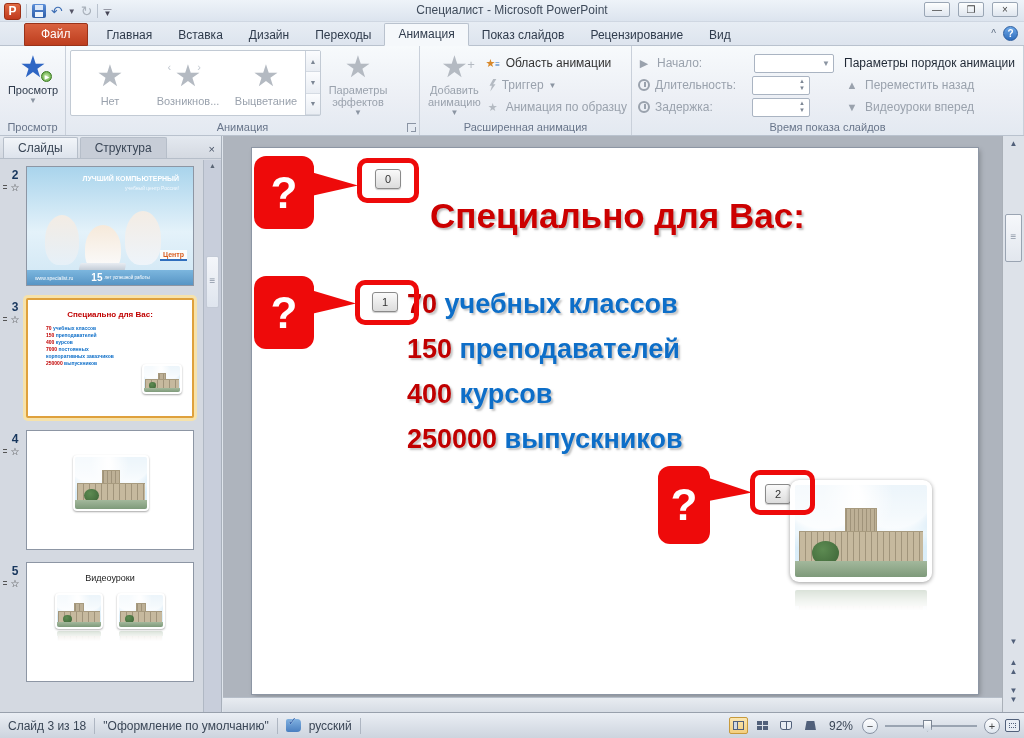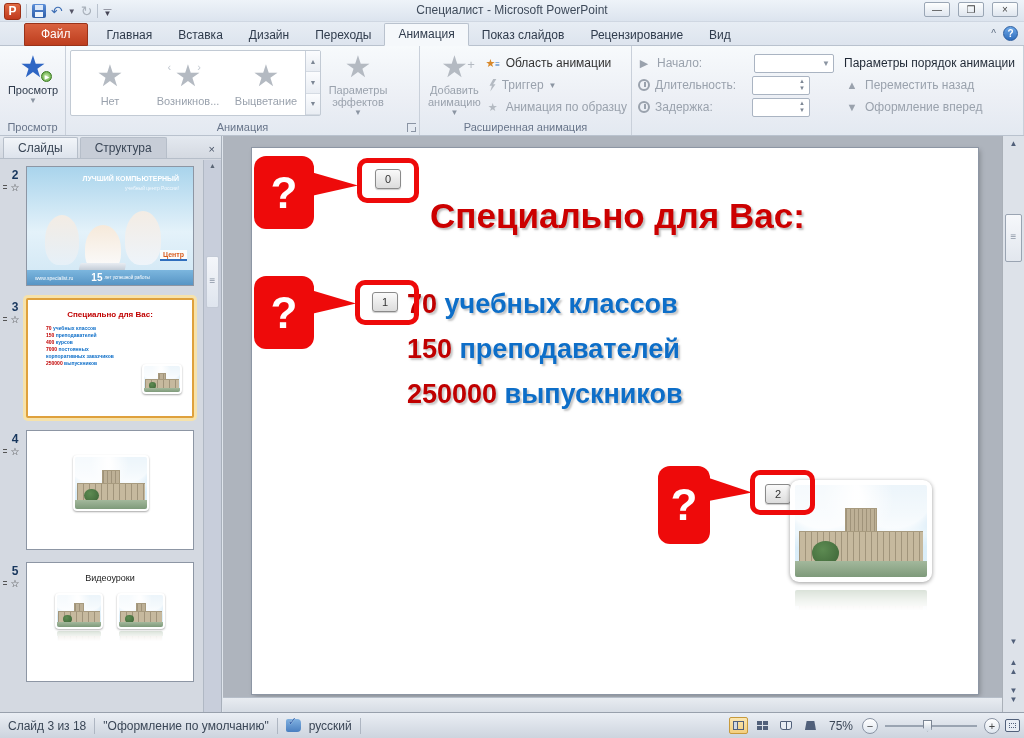--- a/index.html
+++ b/index.html
@@ -351,23 +351,24 @@
     <div style="display:flex; flex-direction:column; padding-top:2px;">
       <div class="srow" style="color:#1f2835">
         <span>Параметры порядок анимации</span>
       </div>
       <div class="srow">
         <span class="sicon graytxt">▲</span>
         <span class="graytxt">Переместить назад</span>
       </div>
       <div class="srow">
         <span class="sicon graytxt">▼</span>
-        <span class="graytxt">Оформление вперед</span>
-      </div>
-    </div>
+        <span class="graytxt">Видеоуроки вперед</span>
+      </div>
+    </div>
+    <div class="rlabel">Время показа слайдов</div>
   </div>
 </div>
 
 <div class="panel">
   <div class="ptabs">
     <div class="ptab active">Слайды</div>
     <div class="ptab">Структура</div>
     <div class="pclose">×</div>
   </div>
 
@@ -494,20 +495,21 @@
 <div class="editor">
   <div class="canvas">
 
     <div class="abadge" style="left:123px; top:21px;">0</div>
     <div class="stitle">Специально для Вас:</div>
     <div class="abadge" style="left:120px; top:144px;">1</div>
 
     <div class="slist">
       <div class="sitem"><span class="snum">70</span><span class="stext"> учебных классов</span></div>
       <div class="sitem"><span class="snum">150</span><span class="stext"> преподавателей</span></div>
+      <div class="sitem"><span class="snum">400</span><span class="stext"> курсов</span></div>
       <div class="sitem"><span class="snum">250000</span><span class="stext"> выпускников</span></div>
     </div>
 
     <div class="abadge" style="left:513px; top:336px;">2</div>
 
     <div class="frame" style="position:absolute; left:538px; top:332px;">
       <div class="bld" style="width:132px; height:92px;">
           <div class="btower"></div>
           <div class="bwall"></div>
           <div class="btree"></div>
@@ -567,21 +569,21 @@
       </div>
     <div class="vbtn">
         <div class="ic-sorter"></div>
       </div>
     <div class="vbtn">
         <div class="ic-read"></div>
       </div>
     <div class="vbtn">
         <div class="ic-show"></div>
       </div>
-    <span style="margin:0 4px;">75%</span>
+    <span style="margin:0 4px;">92%</span>
     <div class="zbtn">−</div>
     <div class="ztrack">
       <div class="ztick"></div>
       <div class="zthumb"></div>
     </div>
     <div class="zbtn">+</div>
     <div class="fit"></div>
   </div>
 </div>
 

